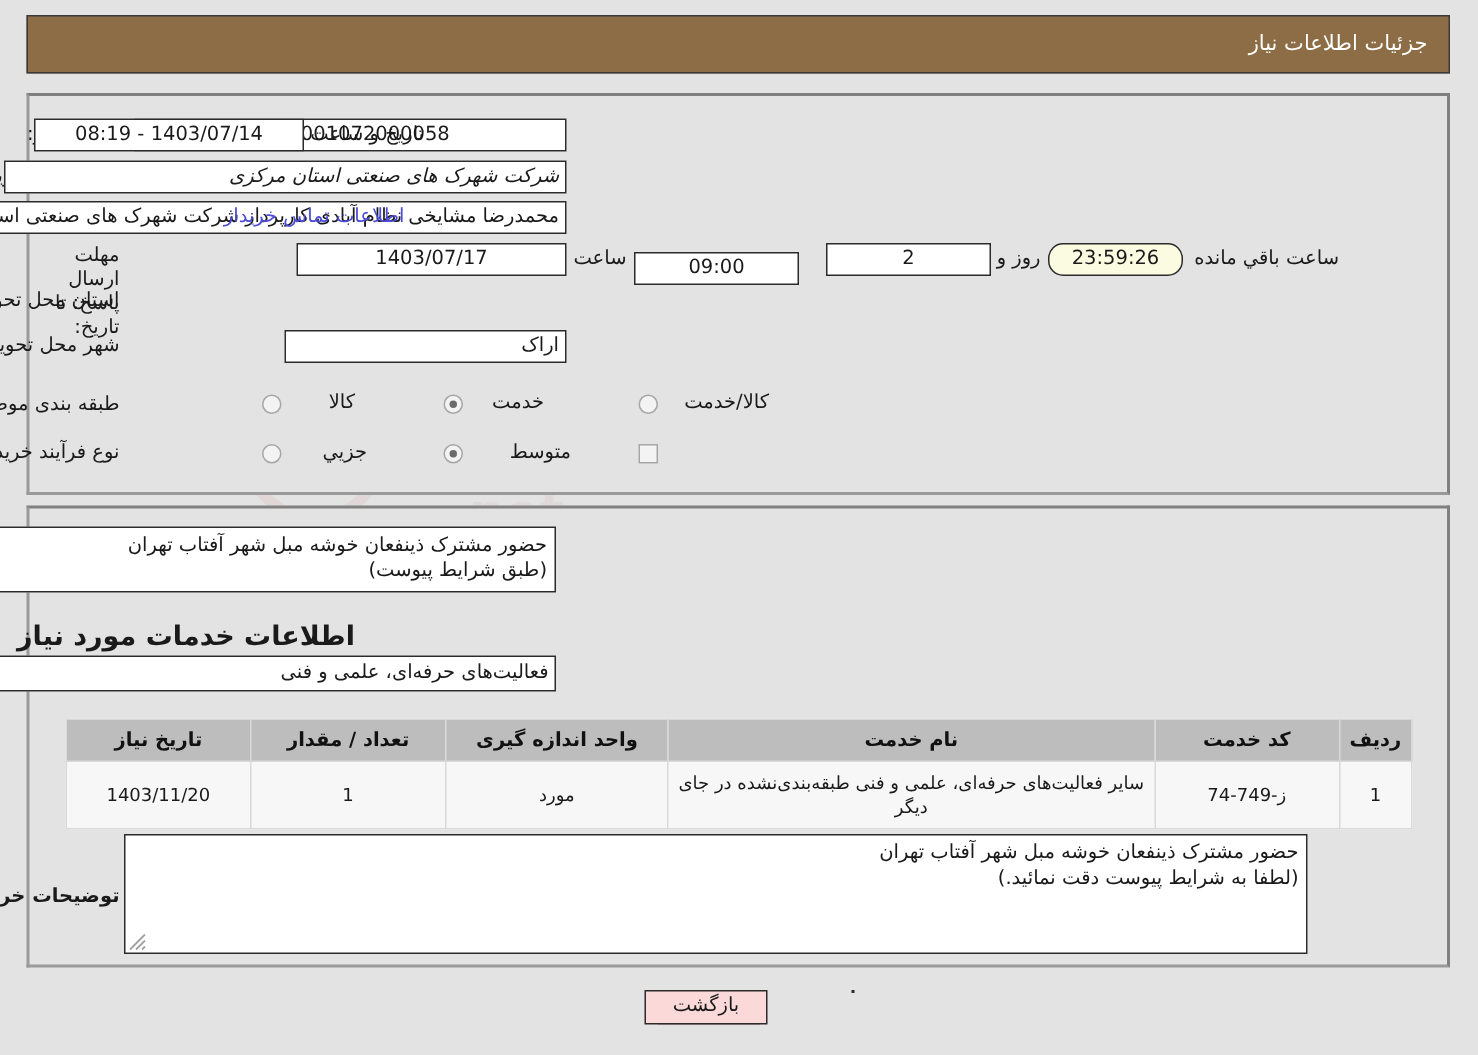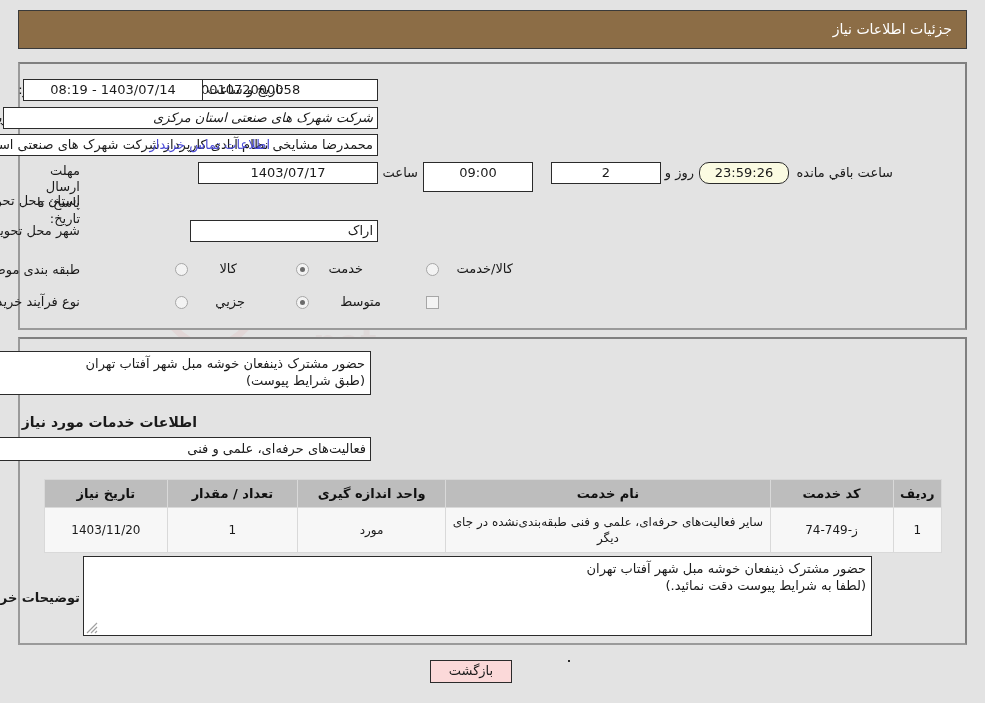--- a/index.html
+++ b/index.html
@@ -253,21 +253,21 @@
   <div class="lbl" style="right:905px; top:110px;">نام دستگاه خریدار:</div>
   <div class="fld right" style="right:607px; top:107px; width:375px; height:22px;font-style:italic;">شرکت شهرک های صنعتی استان مرکزی</div>
 
   <div class="lbl" style="right:905px; top:137px;">ایجاد کننده درخواست:</div>
   <div class="fld right" style="right:607px; top:134px; width:575px; height:22px;">محمدرضا مشایخی نظام آبادی کارپرداز شرکت شهرک های صنعتی استان مرکزی</div>
   <div class="linky" style="right:715px; top:137px;">اطلاعات تماس خریدار</div>
 
   <div class="lbl" style="right:905px; top:163px; width:62px; line-height:16px; white-space:normal;">مهلت ارسال پاسخ: تا تاریخ:</div>
   <div class="fld center" style="right:607px; top:162px; width:180px; height:22px;">1403/07/17</div>
   <div class="lbl" style="right:567px; top:165px;">ساعت</div>
-  <div class="fld center" style="right:452px; top:162px; width:110px; height:30px;margin-left:24px;">09:00</div>
+  <div class="fld center" style="right:452px; top:168px; width:110px; height:22px;margin-left:24px;">09:00</div>
   <div class="fld center" style="right:324px; top:162px; width:110px; height:22px;">2</div>
   <div class="lbl" style="right:291px; top:165px;">روز و</div>
   <div class="fld center yellow" style="right:196px; top:162px; width:90px; height:22px;border-radius:10px;">23:59:26</div>
   <div class="lbl" style="right:92px; top:165px;">ساعت باقي مانده</div>
 
   <div class="lbl" style="right:905px; top:193px;">استان محل تحویل:</div>
 
   <div class="lbl" style="right:905px; top:223px;">شهر محل تحویل:</div>
   <div class="fld right" style="right:607px; top:220px; width:188px; height:22px;padding-left:12px;">اراک</div>
 
@@ -294,21 +294,21 @@
 
   <div class="panel" id="panel-mid"></div>
 
   <div class="lbl lbl-b" style="right:905px; top:360px;">شرح کلي نیاز:</div>
   <div class="ta" style="right:614px; top:351px; width:559px; height:44px;">
     <div>حضور مشترک ذینفعان خوشه مبل شهر آفتاب تهران</div>
     <div>(طبق شرایط پیوست)</div>
 
   </div>
 
-  <div class="lbl lbl-b" style="right:788px; top:414px; font-size:14px;">اطلاعات خدمات مورد نیاز</div>
+  <div class="lbl lbl-b" style="right:748px; top:414px; font-size:18px;">اطلاعات خدمات مورد نیاز</div>
 
   <div class="lbl lbl-b" style="right:905px; top:442px;">گروه خدمت:</div>
   <div class="fld right" style="right:614px; top:437px; width:436px; height:24px; line-height:22px;">فعالیت‌های حرفه‌ای، علمی و فنی</div>
 
   <table class="tbl">
     <thead>
       <tr>
         <th style="width:40px;">ردیف</th>
         <th style="width:120px;">کد خدمت</th>
         <th style="width:340px;">نام خدمت</th>

